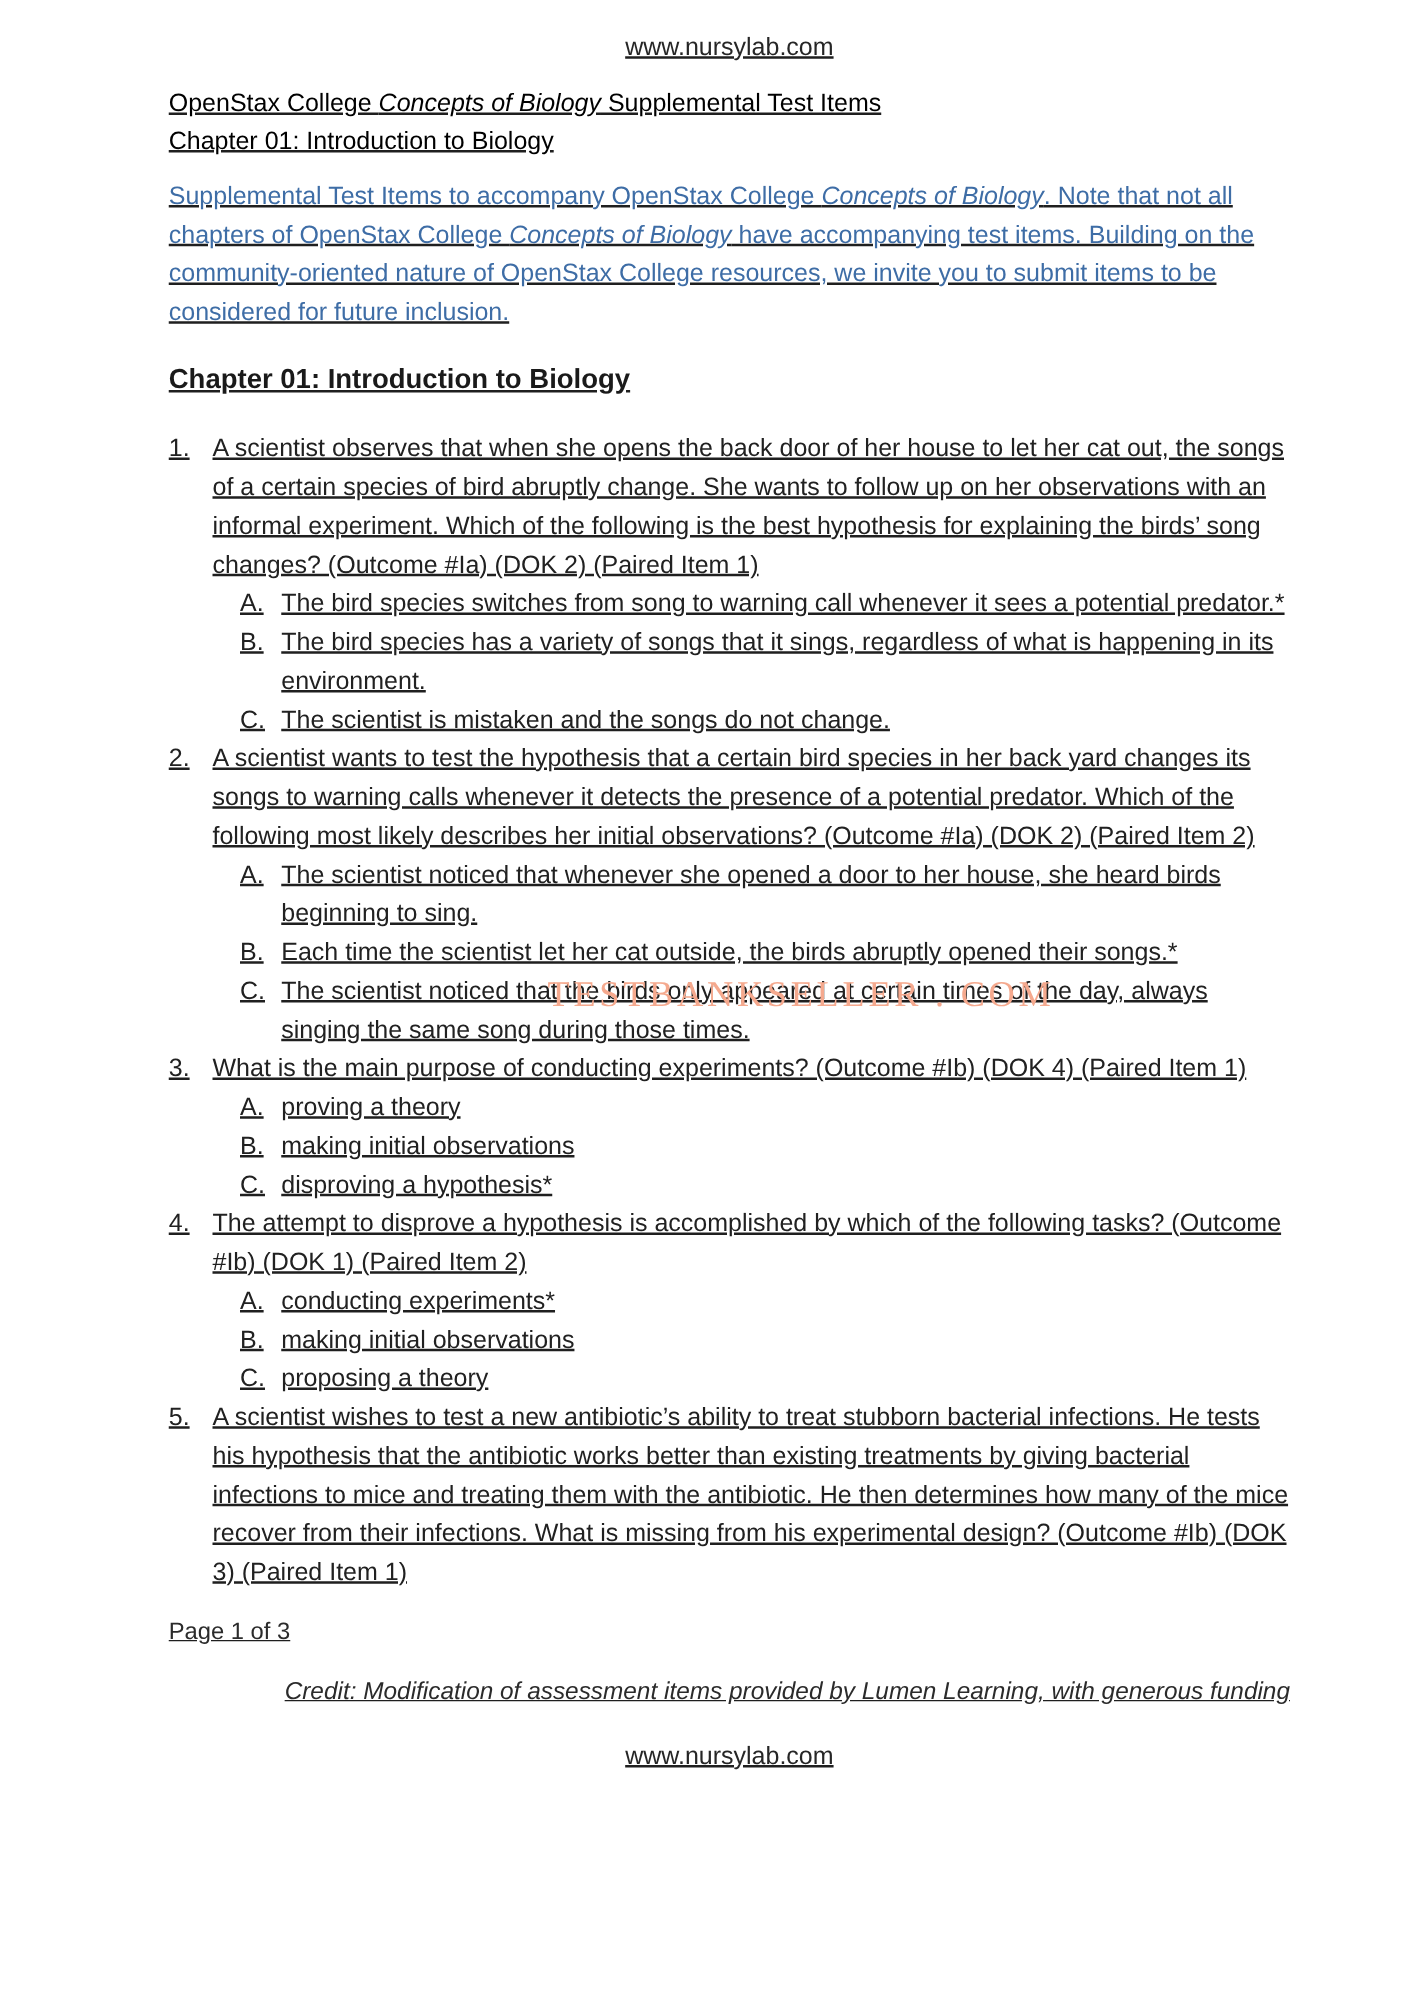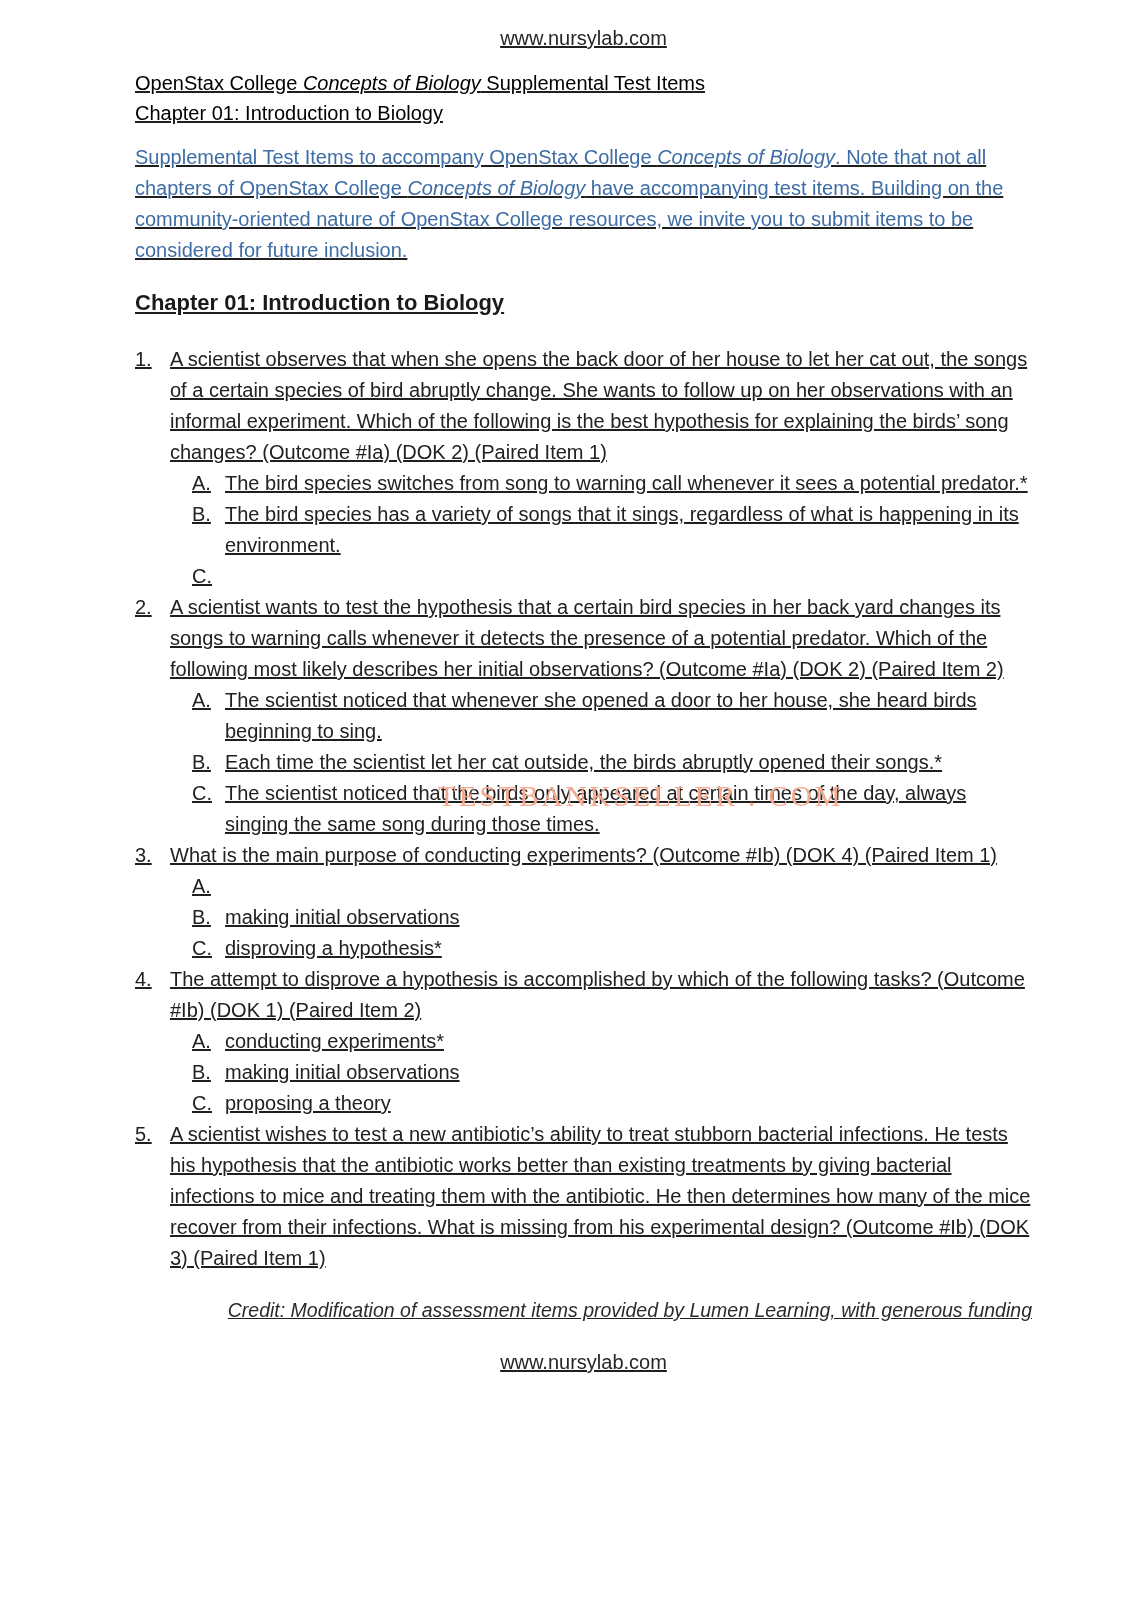--- a/index.html
+++ b/index.html
@@ -119,20 +119,21 @@
       <div class="option">
         <span class="olabel">A.</span>
         <span class="otext">The bird species switches from song to warning call whenever it sees a potential predator.*</span>
       </div>
       <div class="option">
         <span class="olabel">B.</span>
         <span class="otext">The bird species has a variety of songs that it sings, regardless of what is happening in its environment.</span>
       </div>
       <div class="option">
         <span class="olabel">C.</span>
+        <span class="otext">The scientist is mistaken and the songs do not change.</span>
       </div>
 
       <div class="question">
         <span class="qnum">2.</span>
         <span class="qtext">A scientist wants to test the hypothesis that a certain bird species in her back yard changes its songs to warning calls whenever it detects the presence of a potential predator. Which of the following most likely describes her initial observations? (Outcome #Ia) (DOK 2) (Paired Item 2)</span>
       </div>
       <div class="option">
         <span class="olabel">A.</span>
         <span class="otext">The scientist noticed that whenever she opened a door to her house, she heard birds beginning to sing.</span>
       </div>
@@ -144,20 +145,21 @@
         <span class="olabel">C.</span>
         <span class="otext">The scientist noticed that the birds only appeared at certain times of the day, always singing the same song during those times.</span>
       </div>
 
       <div class="question">
         <span class="qnum">3.</span>
         <span class="qtext">What is the main purpose of conducting experiments? (Outcome #Ib) (DOK 4) (Paired Item 1)</span>
       </div>
       <div class="option">
         <span class="olabel">A.</span>
+        <span class="otext">proving a theory</span>
       </div>
       <div class="option">
         <span class="olabel">B.</span>
         <span class="otext">making initial observations</span>
       </div>
       <div class="option">
         <span class="olabel">C.</span>
         <span class="otext">disproving a hypothesis*</span>
       </div>
 
@@ -178,17 +180,18 @@
         <span class="otext">proposing a theory</span>
       </div>
 
       <div class="question">
         <span class="qnum">5.</span>
         <span class="qtext">A scientist wishes to test a new antibiotic’s ability to treat stubborn bacterial infections. He tests his hypothesis that the antibiotic works better than existing treatments by giving bacterial infections to mice and treating them with the antibiotic. He then determines how many of the mice recover from their infections. What is missing from his experimental design? (Outcome #Ib) (DOK 3) (Paired Item 1)</span>
       </div>
 
     </div>
 
+    <div class="footer-pagenum">Page 1 of 3</div>
     <div class="footer-credit">Credit: Modification of assessment items provided by Lumen Learning, with generous funding</div>
     <div class="bottom-url">www.nursylab.com</div>
 
   </div>
 </div>
 
 </body></html>

